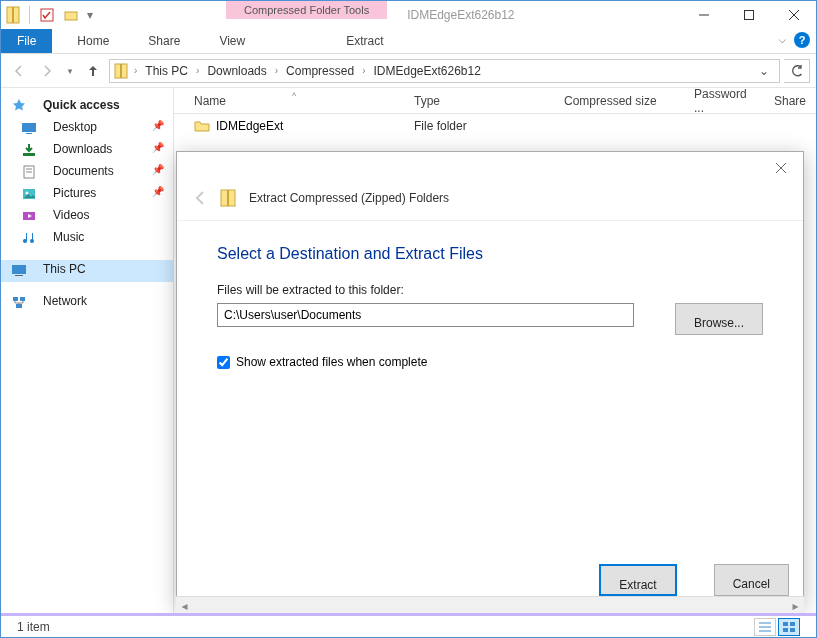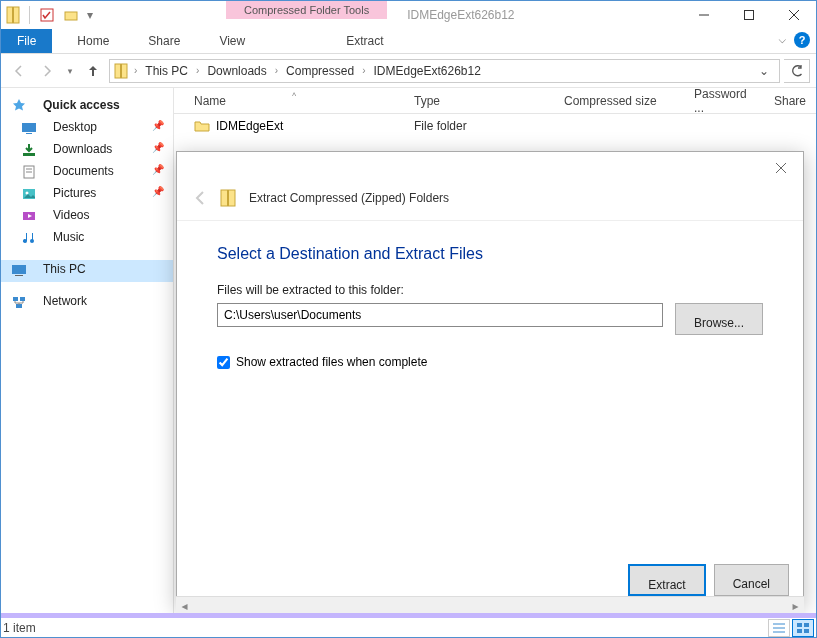--- a/index.html
+++ b/index.html
@@ -69,28 +69,28 @@
 .dlg-close { width:28px; height:20px; display:flex; align-items:center; justify-content:center; color:#666;}
 .dlg-crumb { display:flex; align-items:center; gap:10px; padding: 4px 14px 12px 14px; border-bottom:1px solid #eee;}
 .dlg-back { color:#bbb; font-size:18px;}
 .dlg-title { color:#333; font-size:12px;}
 .dlg-icon { width:20px; height:20px;}
 .dlg-body { padding: 24px 40px; flex:1;}
 .dlg-h1 { color: #003399; font-size: 16px; font-weight: normal; margin-bottom: 20px;}
 .dlg-label { color:#222; margin-bottom:6px;}
 .dlg-row { display:flex; gap:12px; margin-bottom:20px;}
 .dlg-input { flex:1; height:24px; border:1px solid #888; padding:0 6px; font-size:12px; outline:2px solid transparent;}
-.dlg-btn { height:32px; padding:12px 18px; background:#e1e1e1; border:1px solid #adadad; color:#222;}
+.dlg-btn { height:32px; padding:12px 18px; background:#e1e1e1; border:1px solid #adadad; color:#222;margin-left:29px;}
 .dlg-btn.primary { border:2px solid #0078d7; background:#e1e1e1;}
 .dlg-check { display:flex; align-items:center; gap:6px;}
 .dlg-check input { width:13px; height:13px;}
 .dlg-footer { display:flex; justify-content:flex-end; gap:8px; padding:10px 14px; }
 
 
-.statusbar { height: 24px; border-top: 5px solid #c4b5fd; display: flex; align-items: center; padding: 0 2px; color:#444; position:absolute; bottom:0; left:0; right:0; background:#fff;}
+.statusbar { height: 24px; border-top: 3px solid #c4b5fd; display: flex; align-items: center; padding: 0 16px; color:#444; position:absolute; bottom:0; left:0; right:0; background:#fff;}
 .status-right { margin-left:auto; display:flex; gap:2px;}
 .view-btn { width:22px; height:18px; border:1px solid #ccc; display:flex; align-items:center; justify-content:center; font-size:10px;}
 .view-btn.active { background:#cce8ff; border-color:#0078d7;}
 
 
 .hscroll { position:absolute; bottom:24px; left:175px; right:12px; height:17px; background:#f0f0f0; border-top:1px solid #ddd; display:flex;}
 .hscroll-track { flex:1; display:flex; align-items:center;}
 .hscroll-left, .hscroll-right { width:17px; height:17px; display:flex;align-items:center;justify-content:center;color:#888;}
 
 svg { display:block; }

